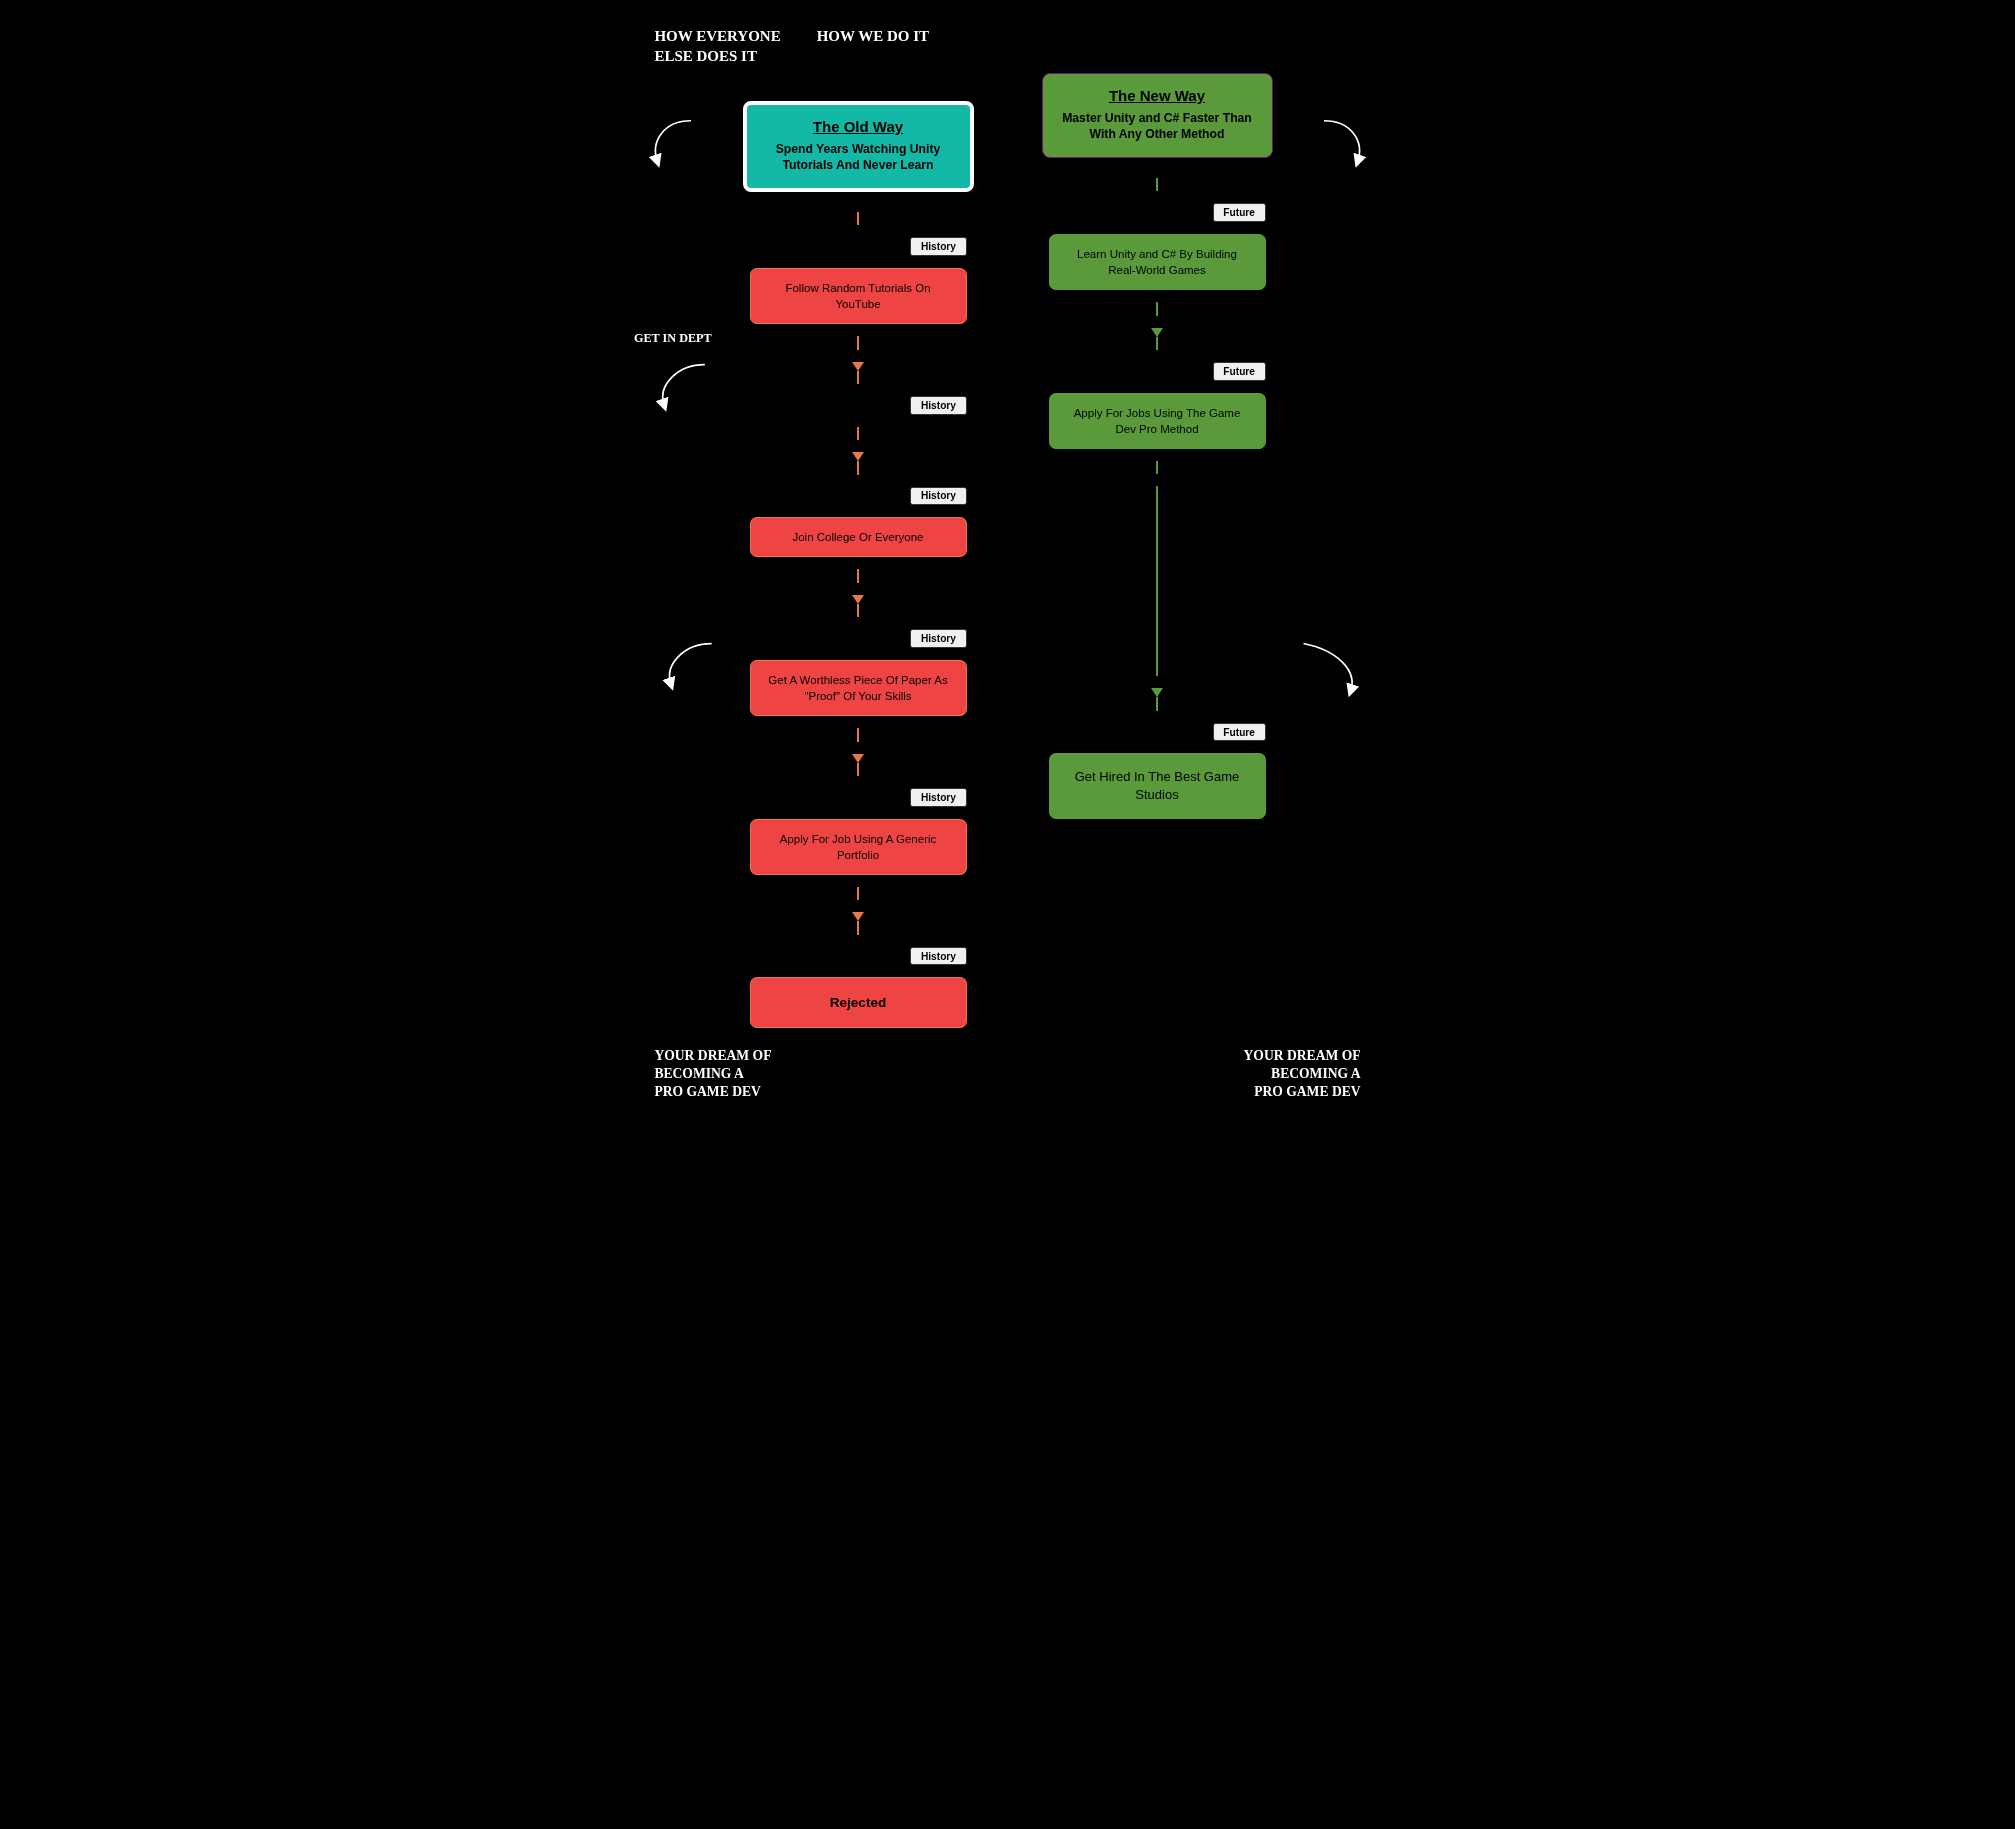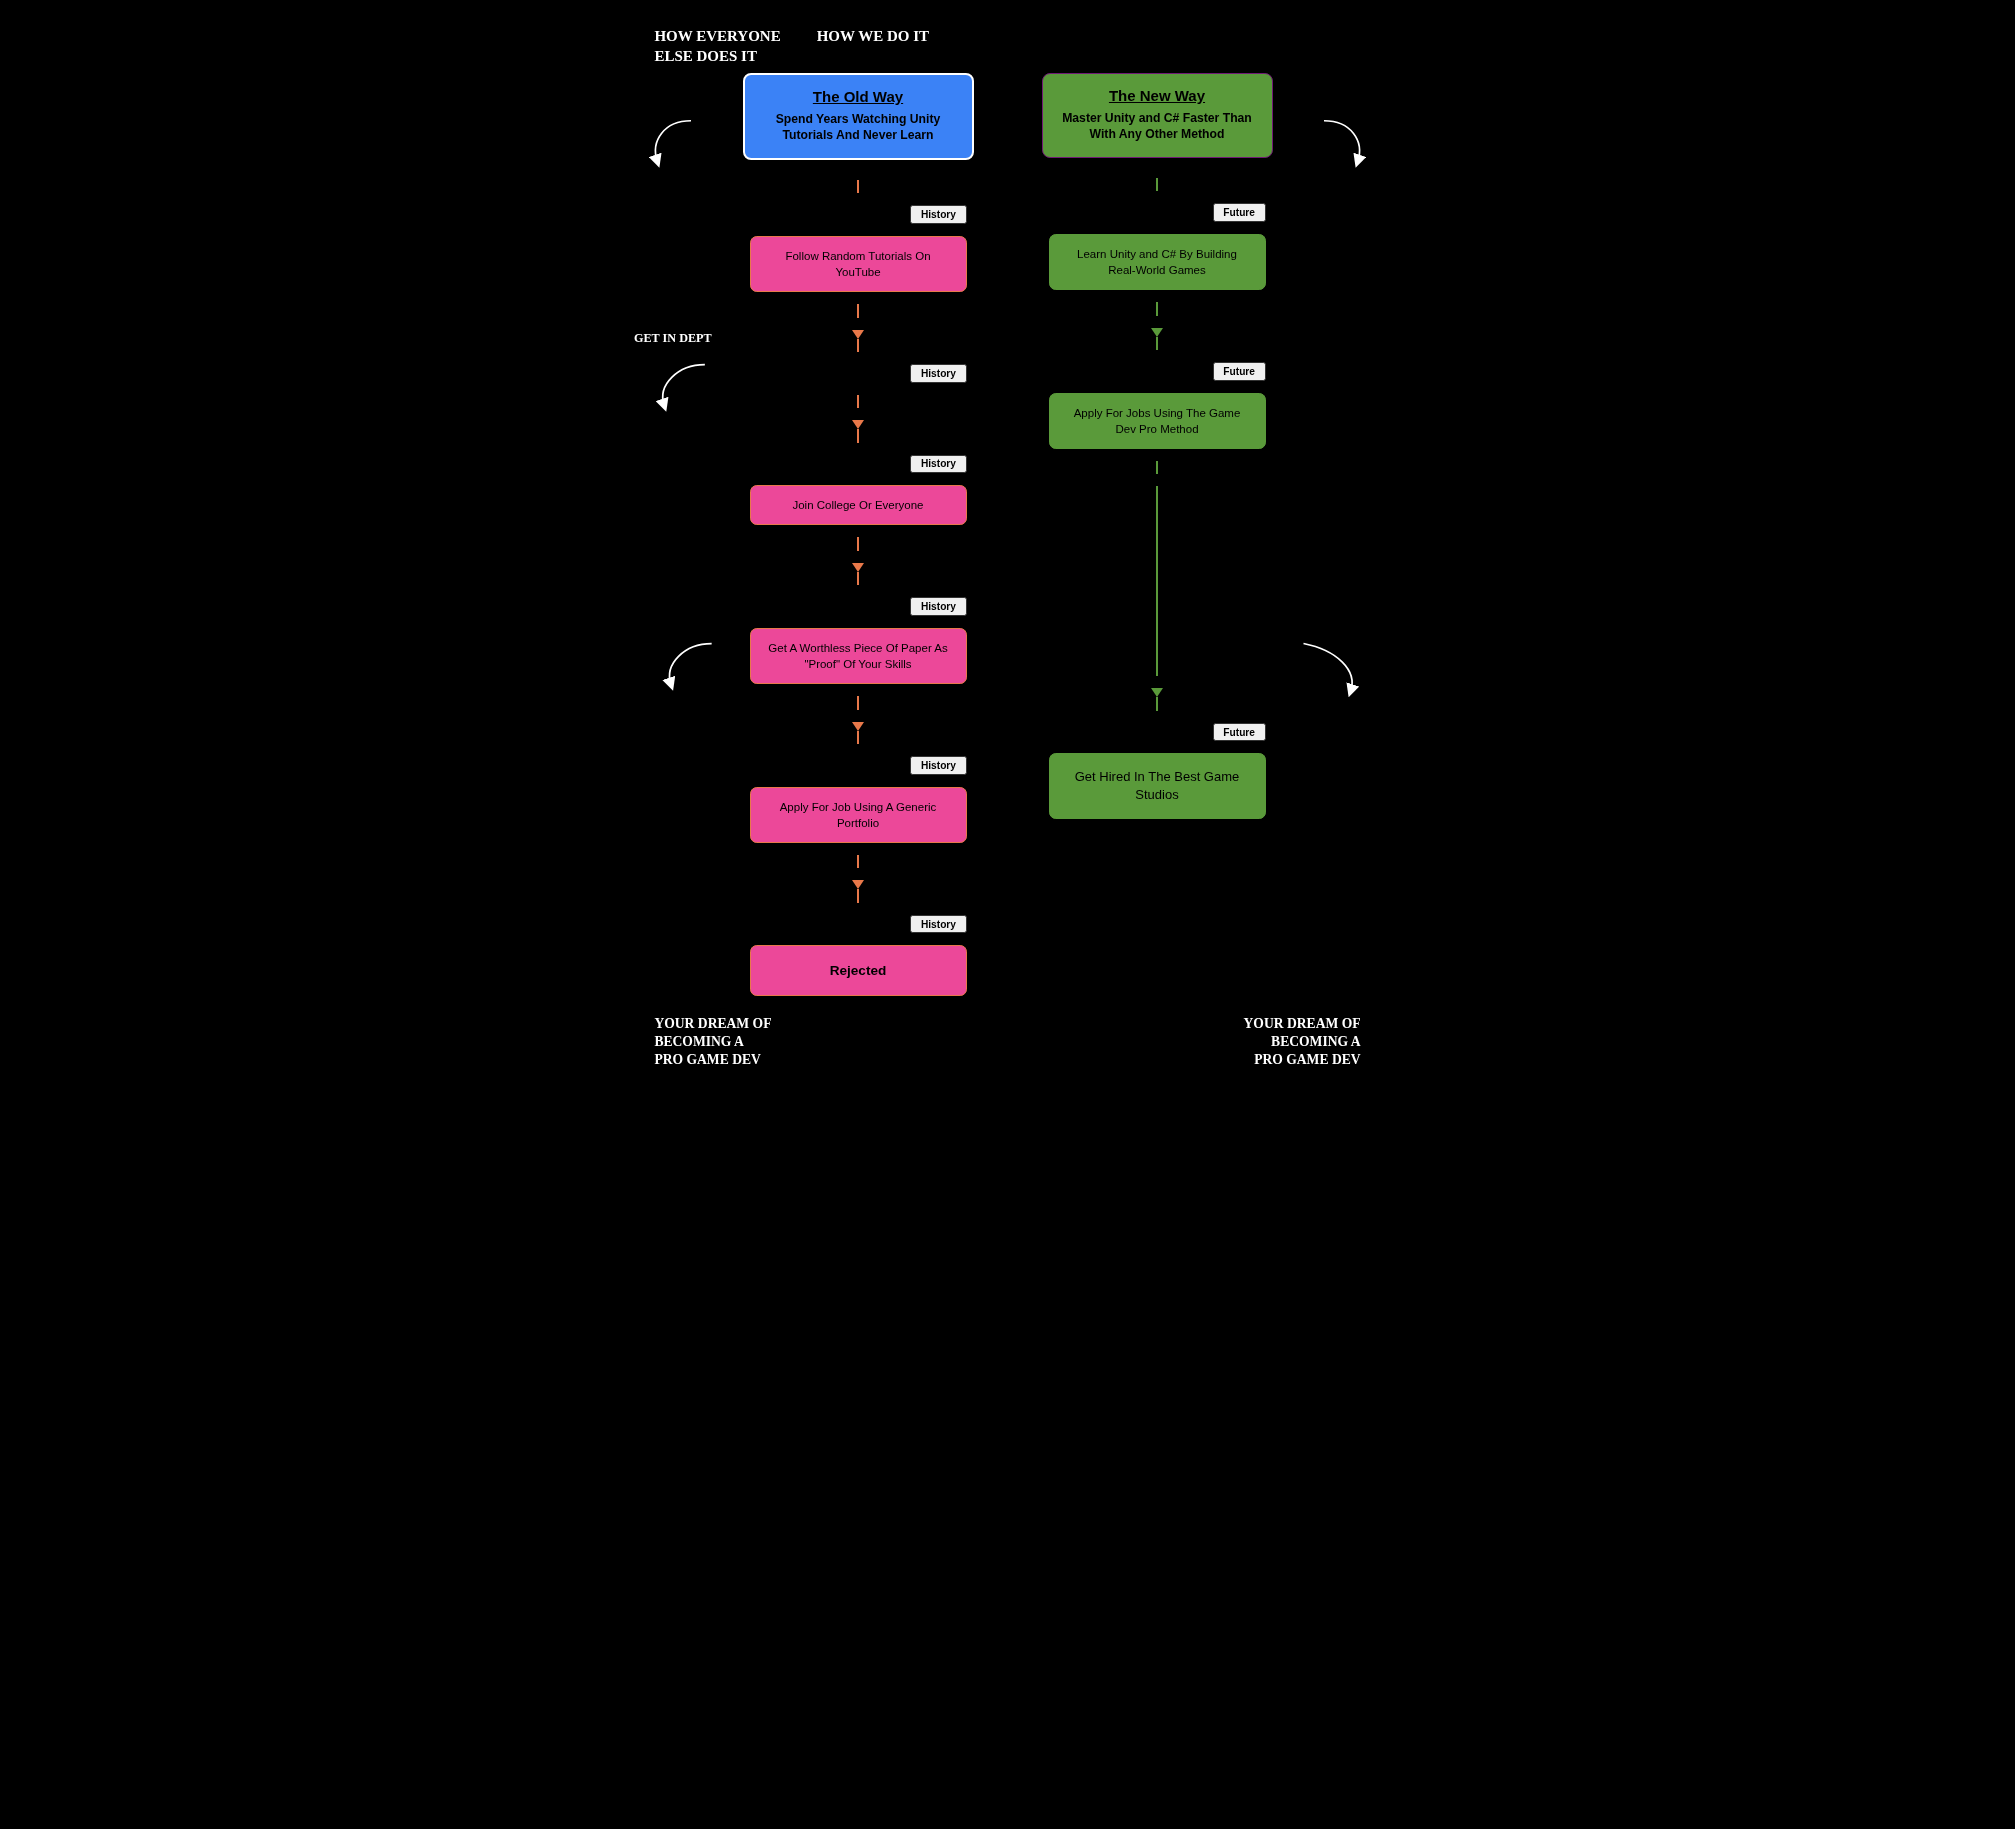--- a/index.html
+++ b/index.html
@@ -61,22 +61,23 @@
     
     .top-box {
       width: 231px;
       border-radius: 8.1px;
       padding: 13.6px 16.3px;
       text-align: center;
       margin-bottom: 20.4px;
     }
 
     .top-box.orange {
-      background: #3b82f6;
-      border: 2px solid #ffffff;
+      background: #14b8a6;
+      border: 4px solid #ffffff;
+      margin-top: 28px;
     }
 
     .top-box.green {
       background: #5A9A3A;
       border: 1px solid #701a75;
     }
 
     .top-box-title {
       font-size: 15px;
       font-weight: bold;
@@ -133,21 +134,21 @@
       padding: 11px 13.6px;
       text-align: center;
       font-size: 11.5px;
       font-weight: normal;
       color: #000;
       line-height: 1.4;
       margin-top: 0;
     }
 
     .flow-box.orange {
-      background: #ec4899;
+      background: #ef4444;
       border: 1.4px solid #E8784A;
     }
 
     .flow-box.green {
       background: #5A9A3A;
       border: 1.4px solid #5A9A3A;
     }
 
     
     .arrow-down {

